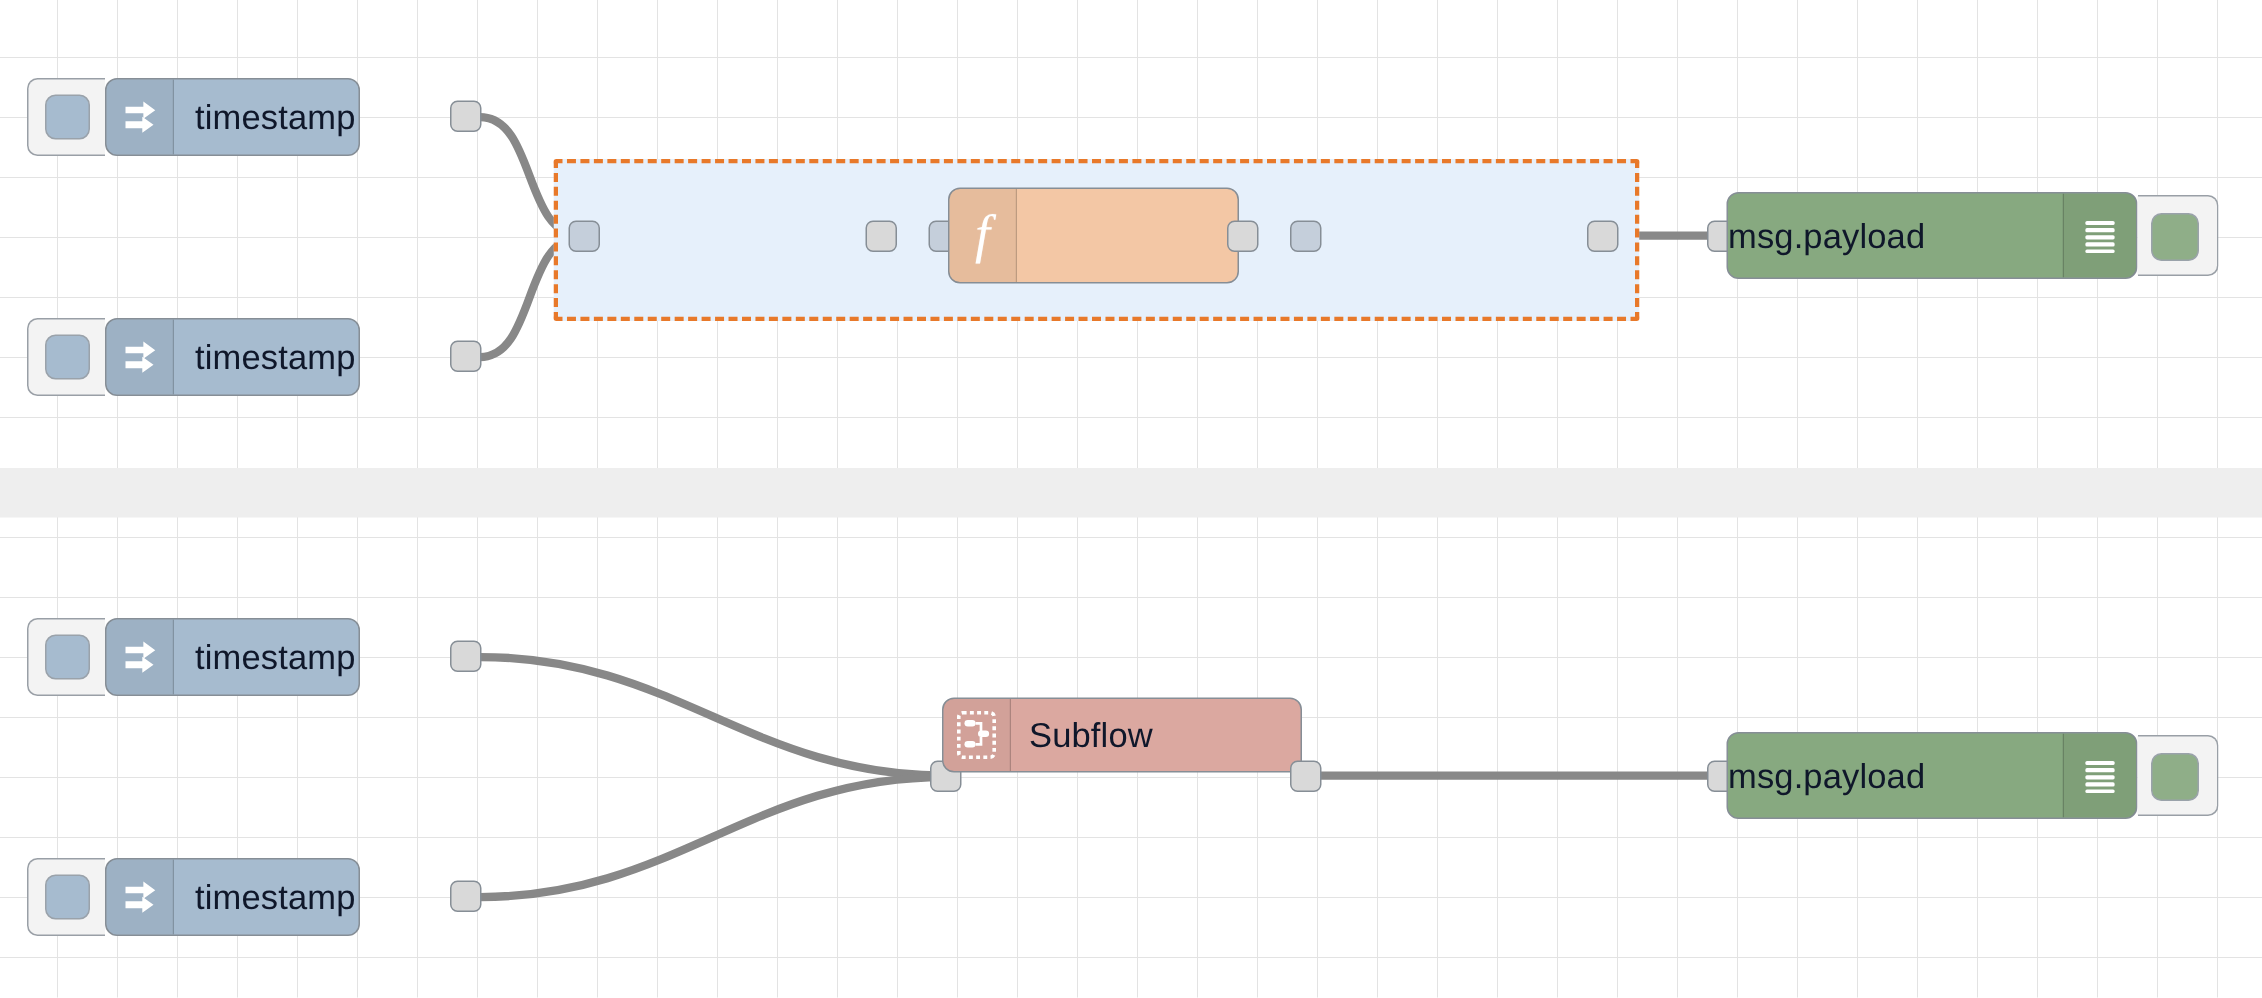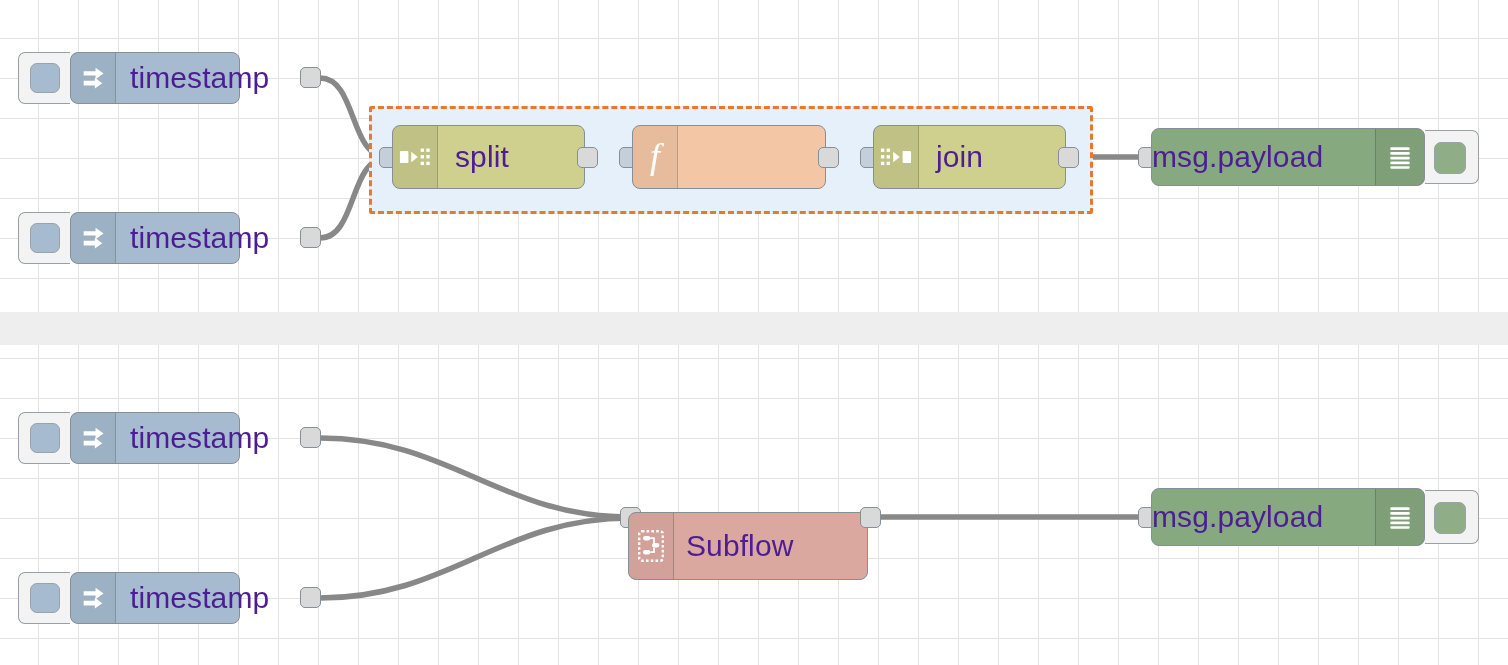--- a/index.html
+++ b/index.html
@@ -28,21 +28,21 @@
       background:#e6f0fb;border:3px dashed #e8792a;border-radius:2px;}
 
   
   .node{position:absolute;box-sizing:border-box;
         border:1.5px solid #868e96;border-radius:8px;
         display:flex;align-items:center;}
   .node .icon-box{width:44px;height:100%;display:flex;align-items:center;
         justify-content:center;border-right:1.5px solid rgba(0,0,0,.18);
         border-radius:6px 0 0 6px;flex:0 0 44px;}
   .node .label{flex:1;display:flex;align-items:center;
-        font-size:30px;color:#4c1d95;letter-spacing:.1px;}
+        font-size:23px;color:#0f172a;letter-spacing:.1px;}
 
   
   .n-inject{background:#a6bbcf;}
   .n-inject .icon-box{background:rgba(0,0,0,.05);}
   .n-inject .label{padding-left:14px;}
 
   
   .n-split,.n-join{background:#cfd08e;}
   .n-split .icon-box,.n-join .icon-box{background:rgba(0,0,0,.07);}
   .n-split .label,.n-join .label{padding-left:17px;}
@@ -138,62 +138,32 @@
       <svg class="ico" width="28" height="28" viewBox="0 0 24 24" fill="#fff">
         <path d="M4 6.2h10.2V3.2L21 8.1l-6.8 4.9V9.9H4z"></path>
         <path d="M4 14.4h9.6v-2.6l6.4 4.6-6.4 4.6v-2.6H4z"></path>
       </svg>
     </div>
     <div class="label">timestamp</div>
   </div>
   <div class="port" style="left:300px;top:227px;"></div>
 
   <div class="port in-blue" style="left:379px;top:147px;"></div>
-  <div class="node n-split" style="left:392px;top:125px;width:193px;height:64px;">
-    <div class="icon-box">
-      <svg class="ico" width="32" height="26" viewBox="0 0 34 26" fill="#fff">
-        <rect x="1" y="6.5" width="9" height="13" rx="1"></rect>
-        <path d="M13 7.5 L20 13 L13 18.5 Z"></path>
-        <rect x="23" y="4" width="3.6" height="3.6"></rect>
-        <rect x="29" y="4" width="3.6" height="3.6"></rect>
-        <rect x="23" y="11" width="3.6" height="3.6"></rect>
-        <rect x="29" y="11" width="3.6" height="3.6"></rect>
-        <rect x="23" y="18" width="3.6" height="3.6"></rect>
-        <rect x="29" y="18" width="3.6" height="3.6"></rect>
-      </svg>
-    </div>
-    <div class="label">split</div>
-  </div>
   <div class="port" style="left:577px;top:147px;"></div>
 
   <div class="port in-blue" style="left:619px;top:147px;"></div>
   <div class="node n-function" style="left:632px;top:125px;width:194px;height:64px;">
     <div class="icon-box">
       <span class="f-glyph">f</span>
     </div>
     <div class="label"></div>
   </div>
   <div class="port" style="left:818px;top:147px;"></div>
 
   <div class="port in-blue" style="left:860px;top:147px;"></div>
-  <div class="node n-join" style="left:873px;top:125px;width:193px;height:64px;">
-    <div class="icon-box">
-      <svg class="ico" width="32" height="26" viewBox="0 0 34 26" fill="#fff">
-        <rect x="1" y="4" width="3.6" height="3.6"></rect>
-        <rect x="7" y="4" width="3.6" height="3.6"></rect>
-        <rect x="1" y="11" width="3.6" height="3.6"></rect>
-        <rect x="7" y="11" width="3.6" height="3.6"></rect>
-        <rect x="1" y="18" width="3.6" height="3.6"></rect>
-        <rect x="7" y="18" width="3.6" height="3.6"></rect>
-        <path d="M14 7.5 L21 13 L14 18.5 Z"></path>
-        <rect x="24" y="6.5" width="9" height="13" rx="1"></rect>
-      </svg>
-    </div>
-    <div class="label">join</div>
-  </div>
   <div class="port" style="left:1058px;top:147px;"></div>
 
   <div class="port" style="left:1138px;top:147px;"></div>
   <div class="node n-debug" style="left:1151px;top:128px;width:274px;height:58px;">
     <div class="label">msg.payload</div>
     <div class="dbg-icon-box">
       <svg class="ico" width="26" height="26" viewBox="0 0 24 24" fill="#fff">
         <rect x="3" y="3" width="18" height="2.6" rx="1"></rect>
         <rect x="3" y="7.4" width="18" height="2.6" rx="1"></rect>
         <rect x="3" y="11.8" width="18" height="2.6" rx="1"></rect>
@@ -228,21 +198,21 @@
       <svg class="ico" width="28" height="28" viewBox="0 0 24 24" fill="#fff">
         <path d="M4 6.2h10.2V3.2L21 8.1l-6.8 4.9V9.9H4z"></path>
         <path d="M4 14.4h9.6v-2.6l6.4 4.6-6.4 4.6v-2.6H4z"></path>
       </svg>
     </div>
     <div class="label">timestamp</div>
   </div>
   <div class="port" style="left:300px;top:587px;"></div>
 
   <div class="port" style="left:620px;top:507px;"></div>
-  <div class="node n-subflow" style="left:628px;top:512px;width:240px;height:68px;">
+  <div class="node n-subflow" style="left:628px;top:465px;width:240px;height:50px;">
     <div class="icon-box">
       <svg class="ico" width="30" height="34" viewBox="0 0 30 34">
         <rect x="3.2" y="2.2" width="23.6" height="29.6" rx="2.6" fill="none" stroke="#fff" stroke-width="2.4" stroke-dasharray="2.6 2.2"></rect>
         <rect x="7" y="7" width="7.4" height="4.4" rx="2.2" fill="#fff"></rect>
         <rect x="16" y="14" width="7.4" height="4.4" rx="2.2" fill="#fff"></rect>
         <rect x="7" y="21" width="7.4" height="4.4" rx="2.2" fill="#fff"></rect>
         <path d="M14.4 9.2 H18 V16.2" fill="none" stroke="#fff" stroke-width="1.8"></path>
         <path d="M14.4 23.2 H18 V18.4" fill="none" stroke="#fff" stroke-width="1.8"></path>
       </svg>
     </div>

